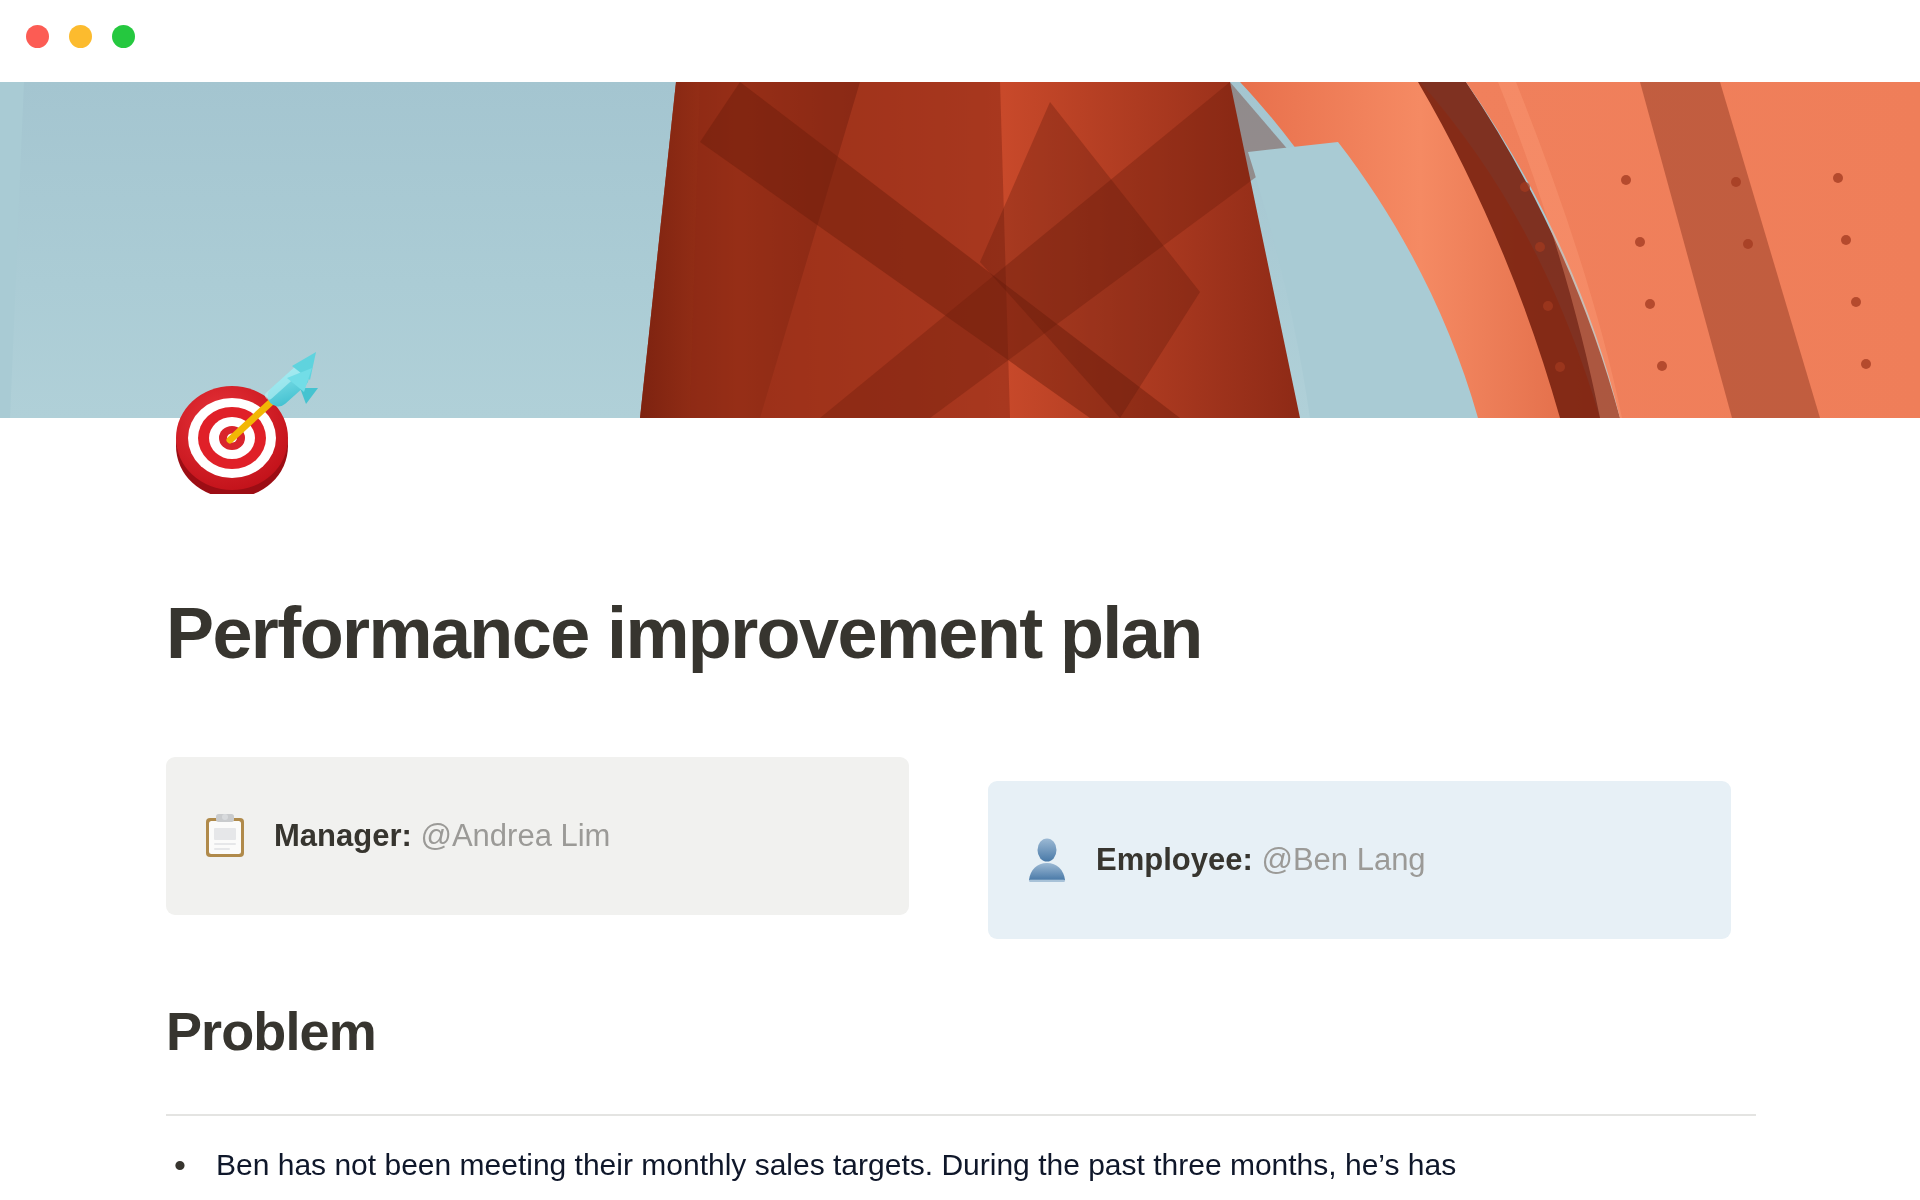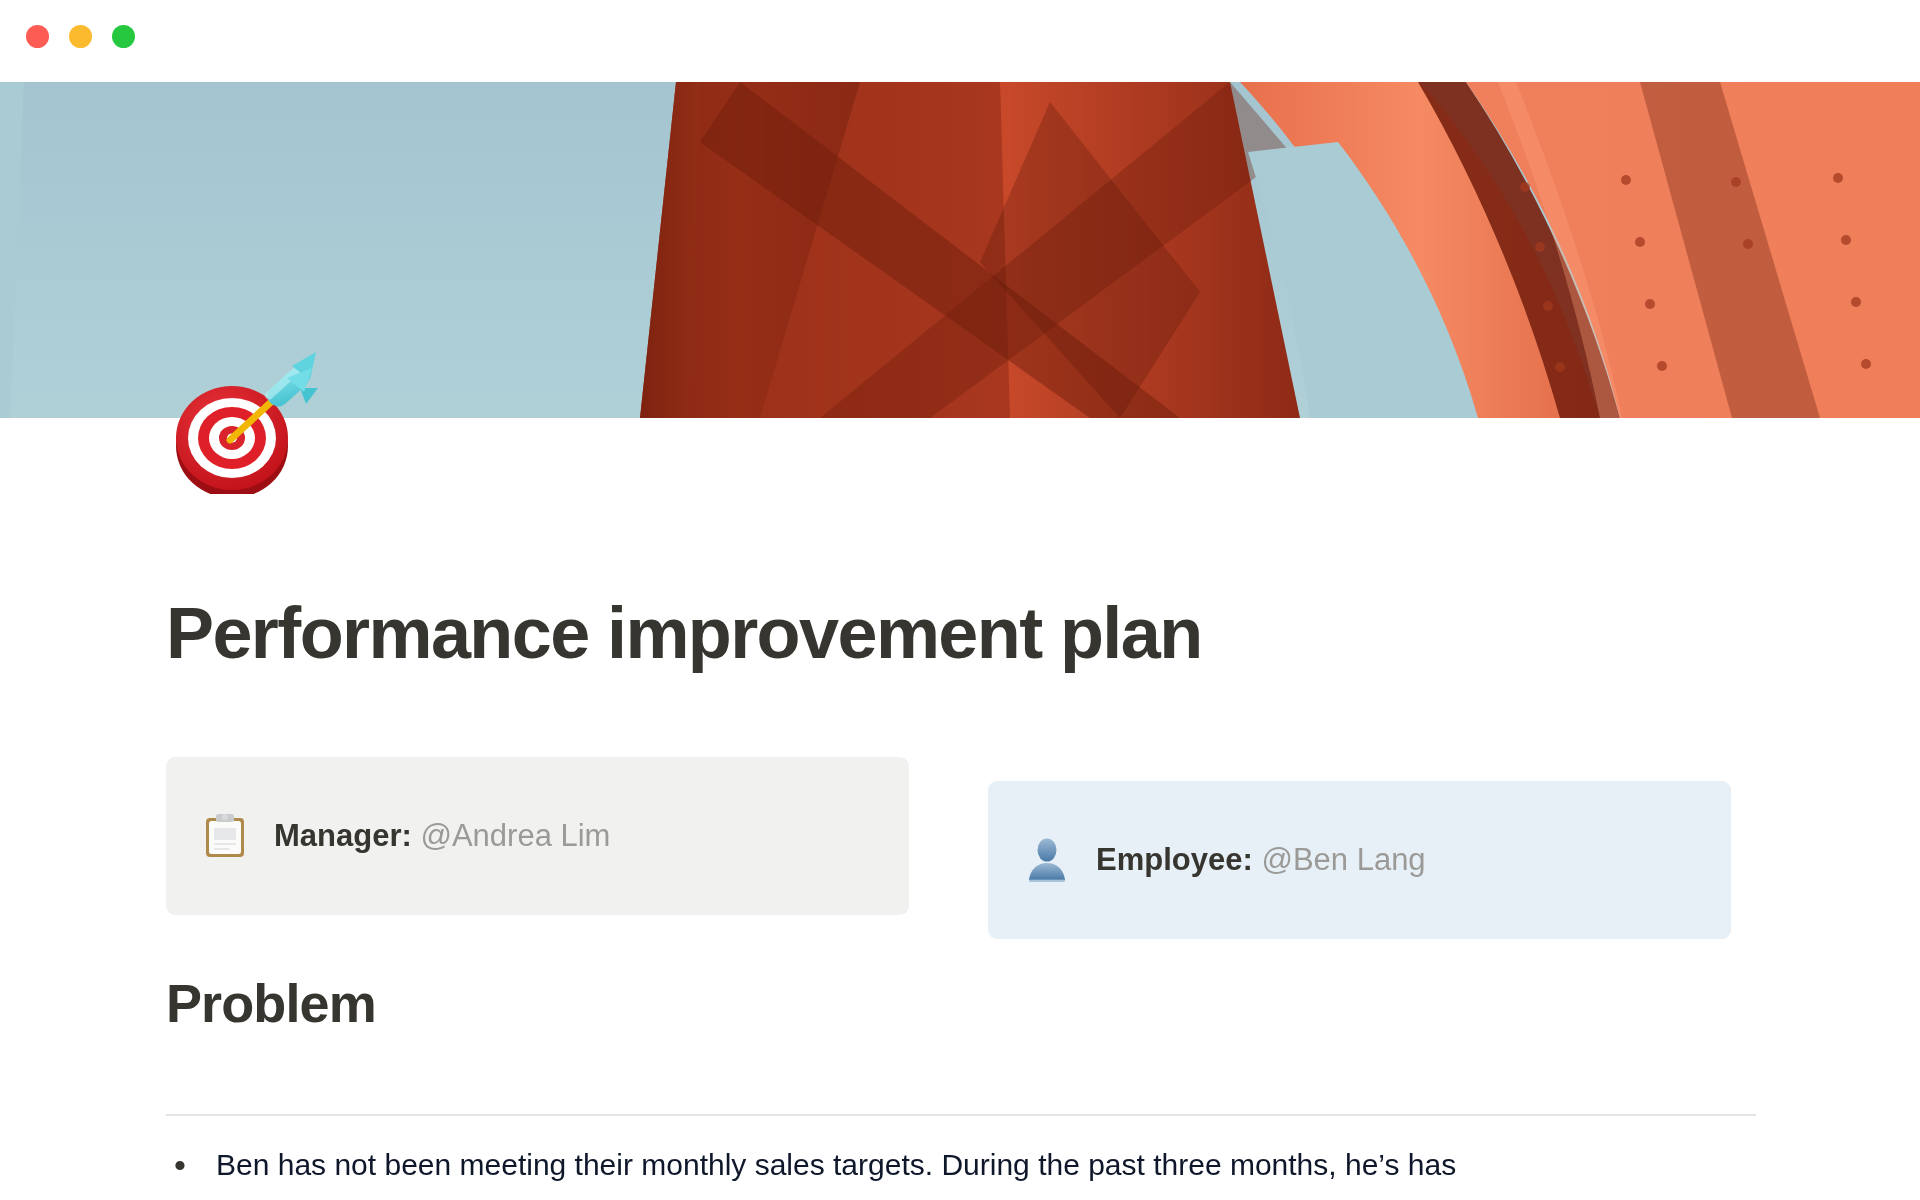--- a/index.html
+++ b/index.html
@@ -123,21 +123,21 @@
   .callout-text .lbl { font-weight: 700; color: #37352f; }
   .callout-text .mention {
     color: #9b9a97;
     font-weight: 400;
   }
 
   
   .section-heading {
     position: absolute;
     left: 166px;
-    top: 970px;
+    top: 998px;
     font-size: 54px;
     line-height: 66px;
     font-weight: 700;
     letter-spacing: -0.9px;
     color: #37352f;
     white-space: nowrap;
   }
 
   .divider {
     position: absolute;

